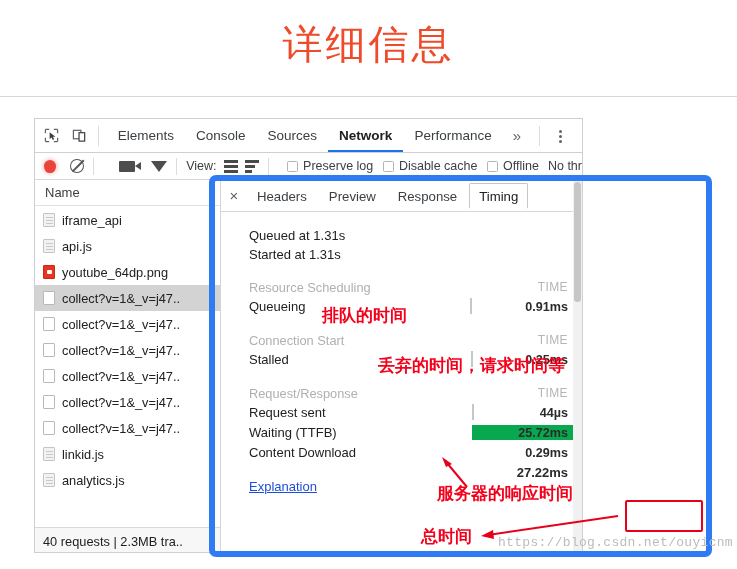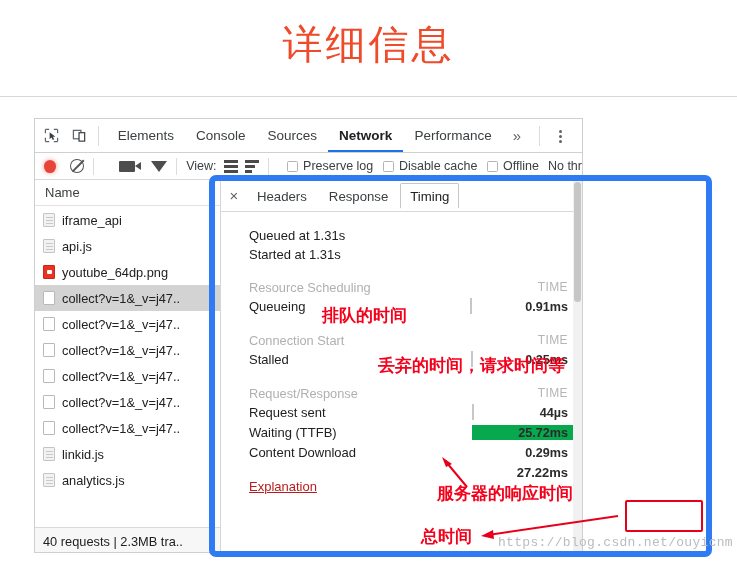--- a/index.html
+++ b/index.html
@@ -136,21 +136,21 @@
   .grp-head { font-size:12.8px; color:#b0b0b0; line-height:19px; }
   .grp-head .time-col { position:absolute; right:14px; top:0; color:#b5b5b5; font-size:12px; letter-spacing:.4px;}
   .grp-row { position:relative; font-size:13px; color:#202124; line-height:20px; }
   .grp-row .val { position:absolute; right:14px; top:0; font-weight:600; font-size:12.6px; color:#2b2b2b;}
   .bar-area { position:absolute; left:218px; top:0; width:175px; height:20px; }
   .tick { position:absolute; top:1px; width:2px; height:16px; background:#c3c8cc; }
   .bar-green { position:absolute; top:2px; height:15px; background:#07a84e; }
   .bar-blue { position:absolute; top:2px; width:2px; height:15px; background:#3b9ae1; }
 
   .expl {
-    margin-top:16px; font-size:13px; color:#b91c1c; display:inline-block;
+    margin-top:16px; font-size:13px; color:#1d4ed8; display:inline-block;
   }
   .total-box {
     position:absolute; right:14px; top:0; font-size:13px; font-weight:700; color:#2b2b2b;
   }
 
   
   .vscroll { position:absolute; top:0; right:0; width:9px; height:100%; background:#f1f1f1; }
   .vscroll i { position:absolute; left:1px; width:7px; background:#c6c6c6; border-radius:4px;}
 
   
@@ -296,20 +296,21 @@
             <span>analytics.js</span>
           </div>
         </div>
         <div class="req-status">40 requests | 2.3MB tra..</div>
       </div>
 
       <div class="det-pane">
         <div class="det-tabbar">
           <div class="det-close">×</div>
           <div class="det-tab">Headers</div>
+          <div class="det-tab">Preview</div>
           <div class="det-tab">Response</div>
           <div class="det-tab active">Timing</div>
         </div>
 
         <div class="timing">
           <div class="tline">Queued at 1.31s</div>
           <div class="tline">Started at 1.31s</div>
 
           <div class="grp">
             <div class="grp-head">

